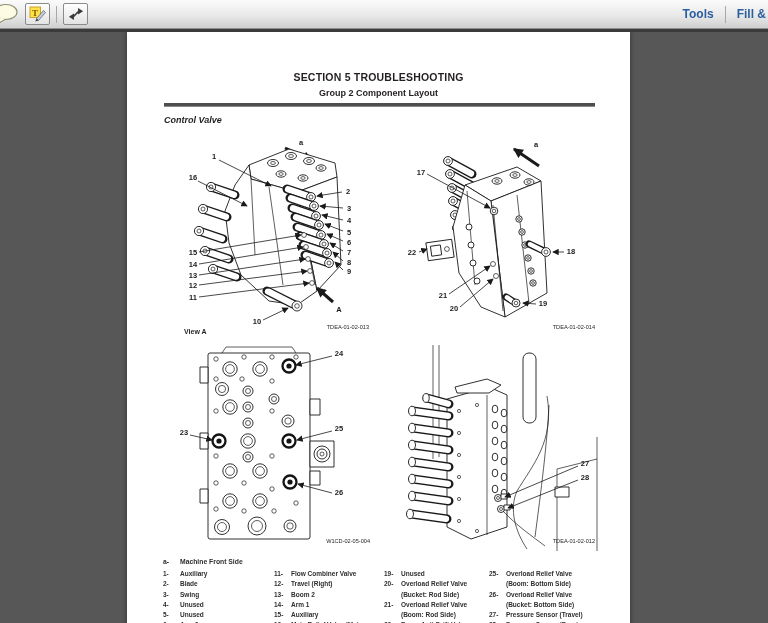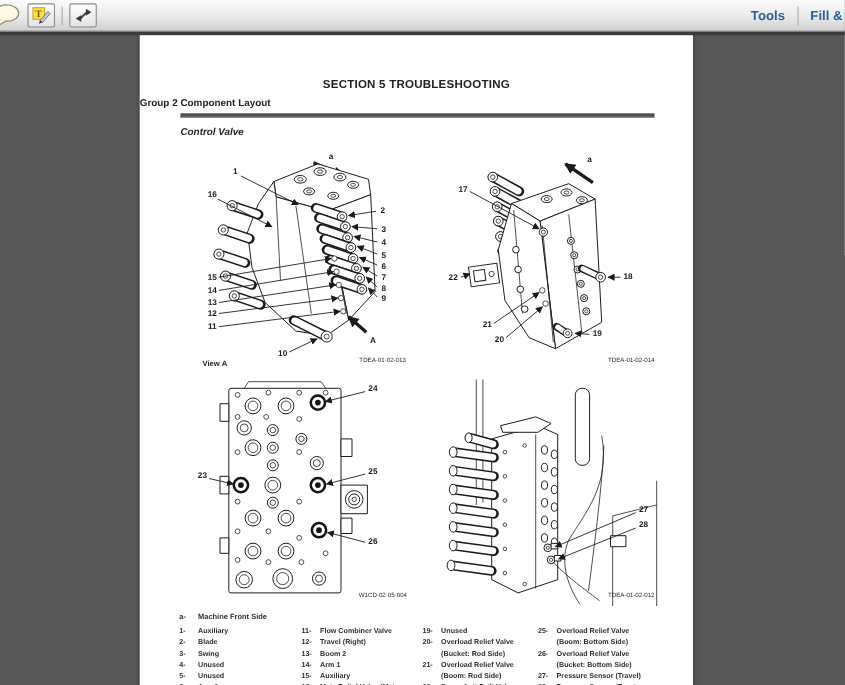--- a/index.html
+++ b/index.html
@@ -26,21 +26,21 @@
   .tb-right .tb-sep{margin:0 11px;}
   .bubble-wrap{position:relative;width:20px;height:28px;margin-right:4px;}
   .bubble-wrap svg{position:absolute;left:-7px;top:2px;}
   
   .viewport{position:absolute;left:0;top:31px;width:653px;height:592px;background:#575757;overflow:hidden;}
   .page{
     position:absolute;left:127px;top:0;width:503px;height:650px;background:#ffffff;
     box-shadow:0 0 5px rgba(0,0,0,.45);color:#231f20;
   }
   .sec-title{position:absolute;left:0;top:40px;width:100%;text-align:center;font-size:10.5px;font-weight:bold;letter-spacing:.2px;}
-  .sec-sub{position:absolute;left:0;top:57px;width:100%;text-align:left;font-size:9px;font-weight:bold;}
+  .sec-sub{position:absolute;left:0;top:57px;width:100%;text-align:center;font-size:9px;font-weight:bold;}
   .rule{position:absolute;left:37px;top:72px;width:431px;height:3px;background:#4d4e50;border-bottom:1px solid #8a8b8d;}
   .heading{position:absolute;left:37px;top:84px;font-size:9px;font-weight:bold;font-style:italic;}
   .view-label{position:absolute;left:57px;top:297px;font-size:7px;font-weight:bold;}
   
   .fig{position:absolute;}
   .ln{stroke:#1a1a1a;fill:#fff;stroke-width:.9;stroke-linejoin:round;}
   .ln2{stroke:#1a1a1a;fill:none;stroke-width:.7;}
   .tO{stroke:#1a1a1a;stroke-width:9;stroke-linecap:round;}
   .tI{stroke:#fff;stroke-width:6.3;stroke-linecap:round;}
   .tOs{stroke:#1a1a1a;stroke-width:7;stroke-linecap:round;}

